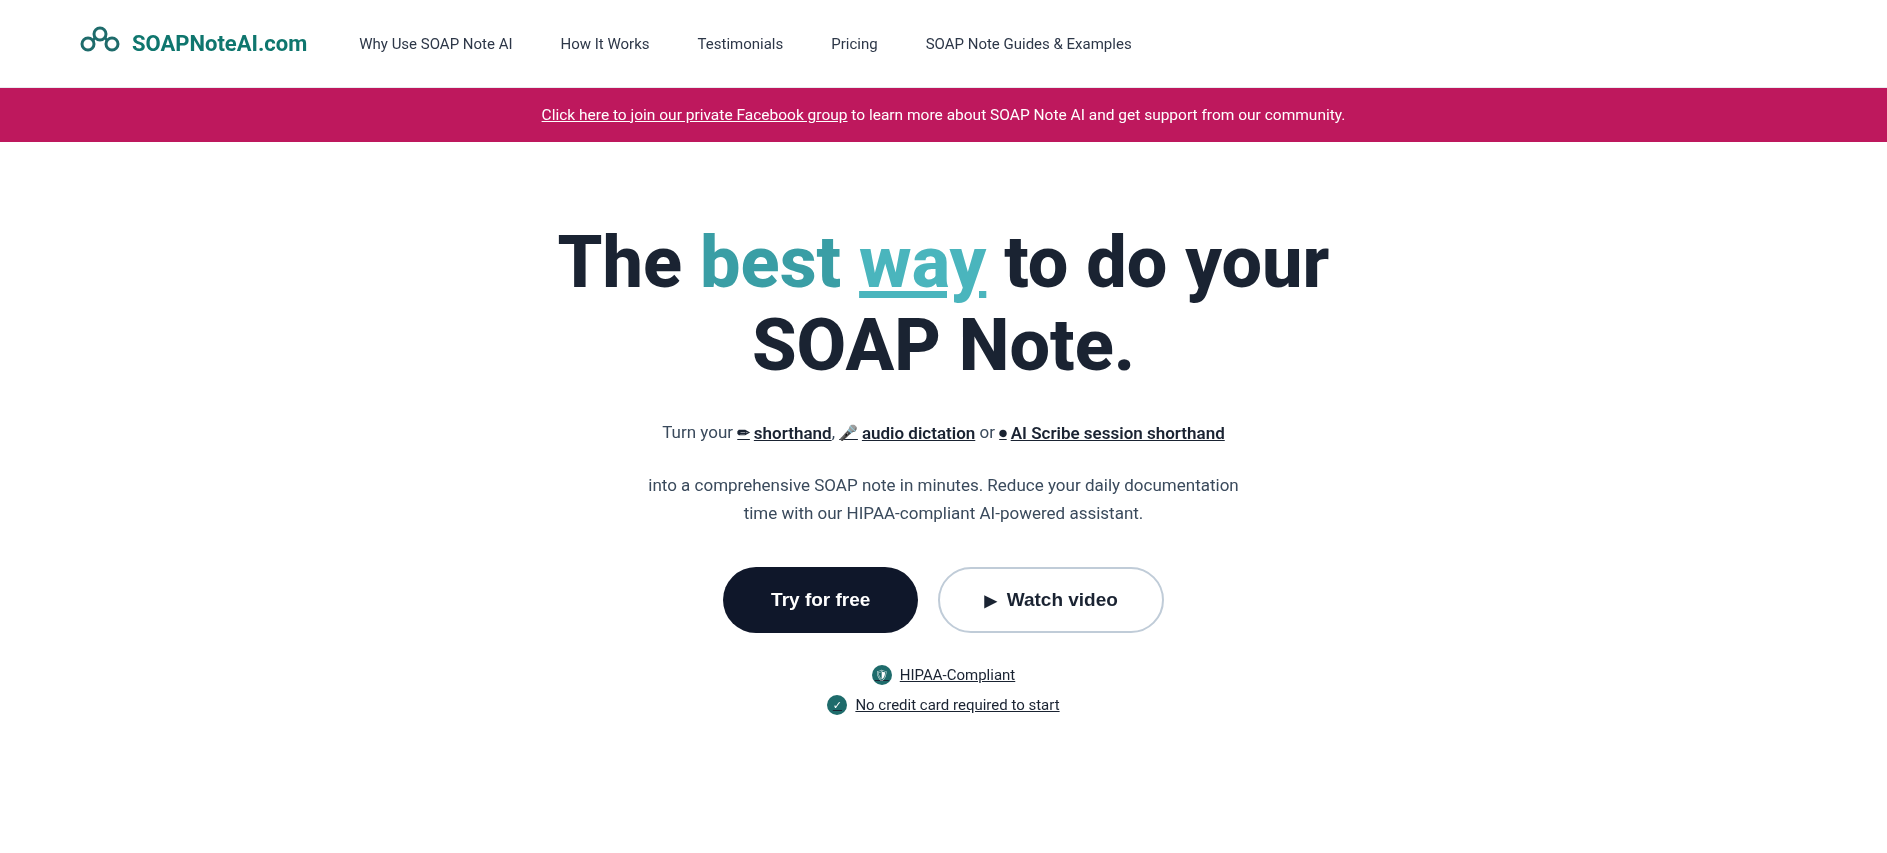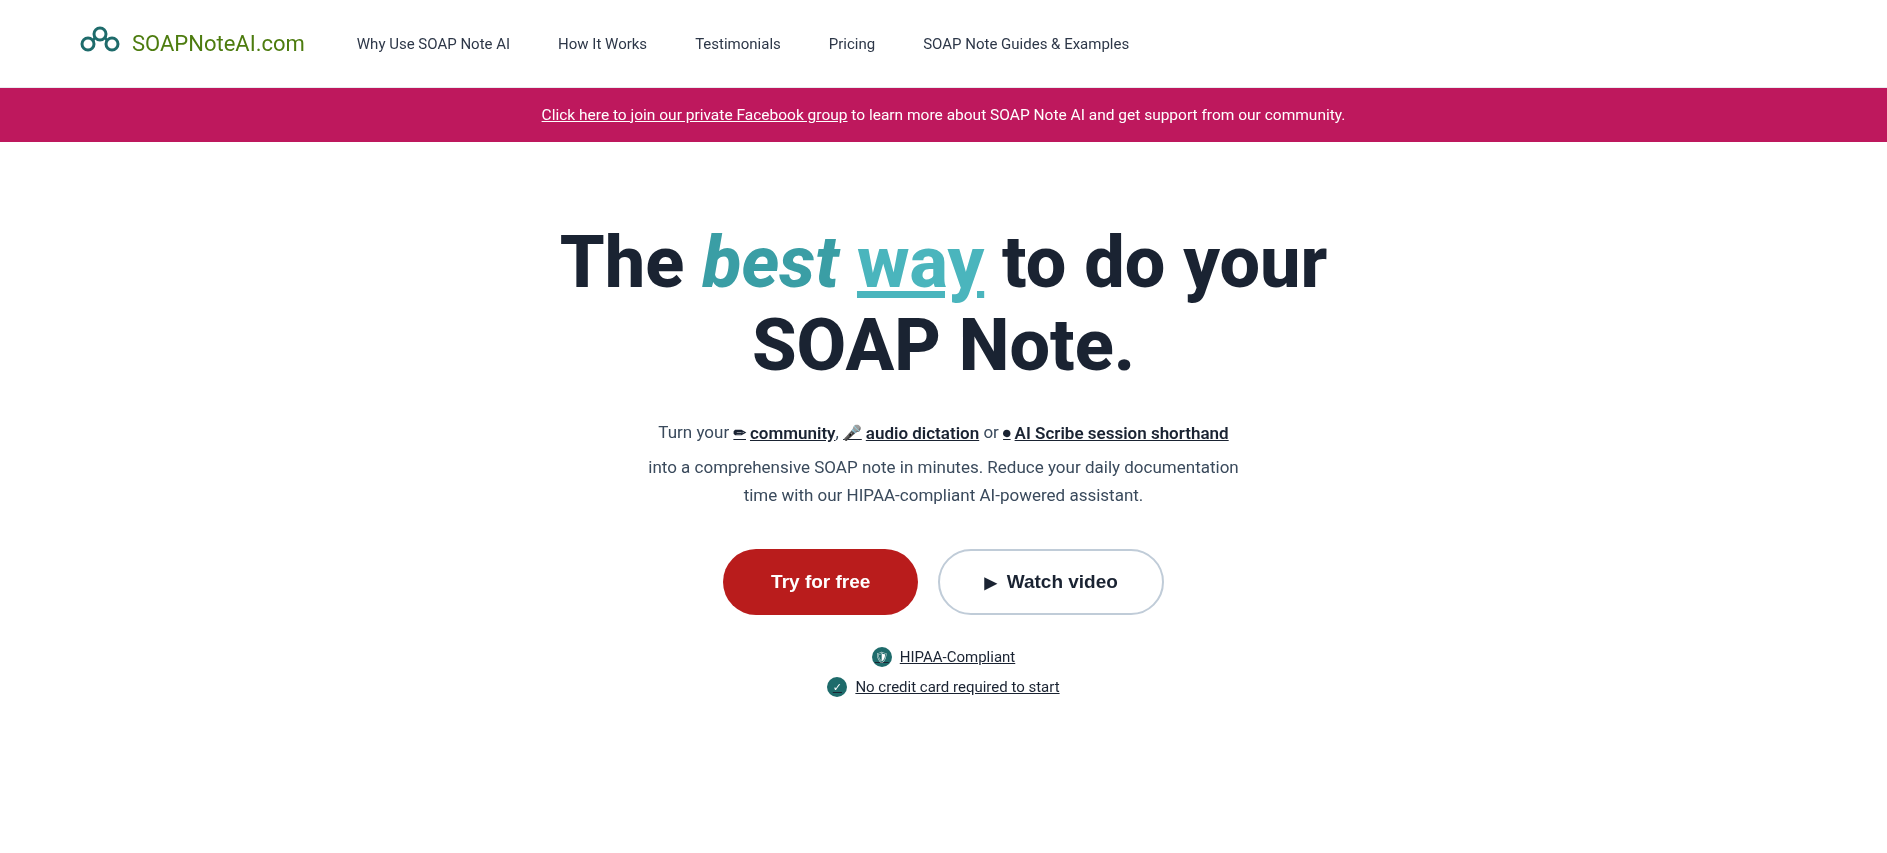--- a/index.html
+++ b/index.html
@@ -33,22 +33,22 @@
       gap: 12px;
     }
 
     .logo-icon {
       display: flex;
       align-items: center;
     }
 
     .logo-text {
       font-size: 22px;
-      font-weight: 400;
-      color: #4d7c0f;
+      font-weight: 700;
+      color: #0f766e;
     }
 
     .navbar-nav {
       display: flex;
       align-items: center;
       gap: 48px;
       margin-left: 40px;
     }
 
     .nav-link {
@@ -113,37 +113,36 @@
       font-size: 72px;
       font-weight: 800;
       color: #1a2332;
       line-height: 1.15;
       max-width: 900px;
       margin-bottom: 30px;
     }
 
     .hero-title .highlight-best {
       color: #3a9ea5;
-      font-style: italic;
     }
 
     .hero-title .highlight-way {
       color: #4ab5bd;
     }
 
     .hero-subtitle {
       font-size: 17px;
       color: #3a4a5c;
       max-width: 620px;
       line-height: 1.65;
       margin-bottom: 40px;
     }
 
     .hero-subtitle-line1 {
-      margin-bottom: 6px;
+      margin-bottom: 24px;
     }
 
     .feature-link {
       color: #1a2332;
       font-weight: 600;
       text-decoration: underline;
       cursor: pointer;
       display: inline-flex;
       align-items: center;
       gap: 4px;
@@ -155,21 +154,21 @@
 
     
     .cta-buttons {
       display: flex;
       align-items: center;
       gap: 20px;
       margin-bottom: 32px;
     }
 
     .try-free-btn {
-      background: #b91c1c;
+      background: #0f172a;
       color: #ffffff;
       border: none;
       border-radius: 50px;
       padding: 22px 48px;
       font-size: 19px;
       font-weight: 700;
       cursor: pointer;
       white-space: nowrap;
     }
 
@@ -270,21 +269,21 @@
 <section class="hero">
   <h1 class="hero-title">
     <span>The </span><span class="highlight-best" style="color: rgb(58, 158, 165);">best</span><span> </span><span class="highlight-way" style="color: rgb(74, 181, 189); text-decoration: underline;">way</span><span> to do your</span><br>
     <span>SOAP Note.</span>
   </h1>
 
   <div class="hero-subtitle">
     <div class="hero-subtitle-line1">
       <span>Turn your </span><span class="feature-link">
           <span class="feature-icon">✏</span>
-          <span>community</span>
+          <span>shorthand</span>
         </span><span>, </span><span class="feature-link">
           <span class="feature-icon">🎤</span>
           <span>audio dictation</span>
         </span><span> or </span><span class="feature-link">
           <span class="feature-icon">⏺</span>
           <span>AI Scribe session shorthand</span>
         </span>
     </div>
     <div>into a comprehensive SOAP note in minutes. Reduce your daily documentation time with our HIPAA-compliant AI-powered assistant.</div>
   </div>

